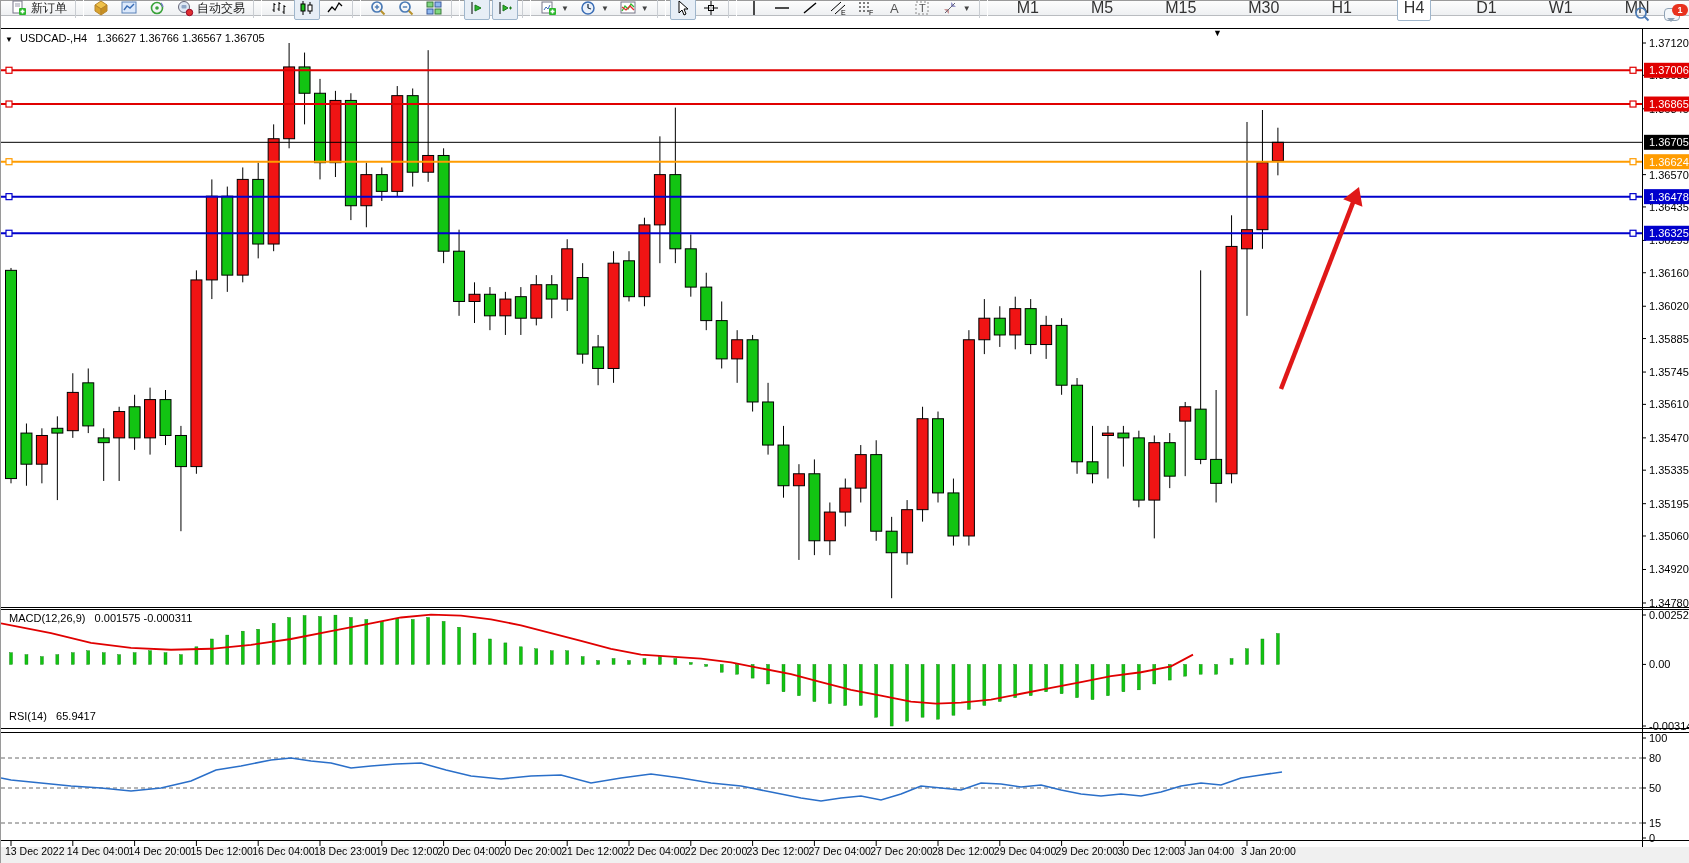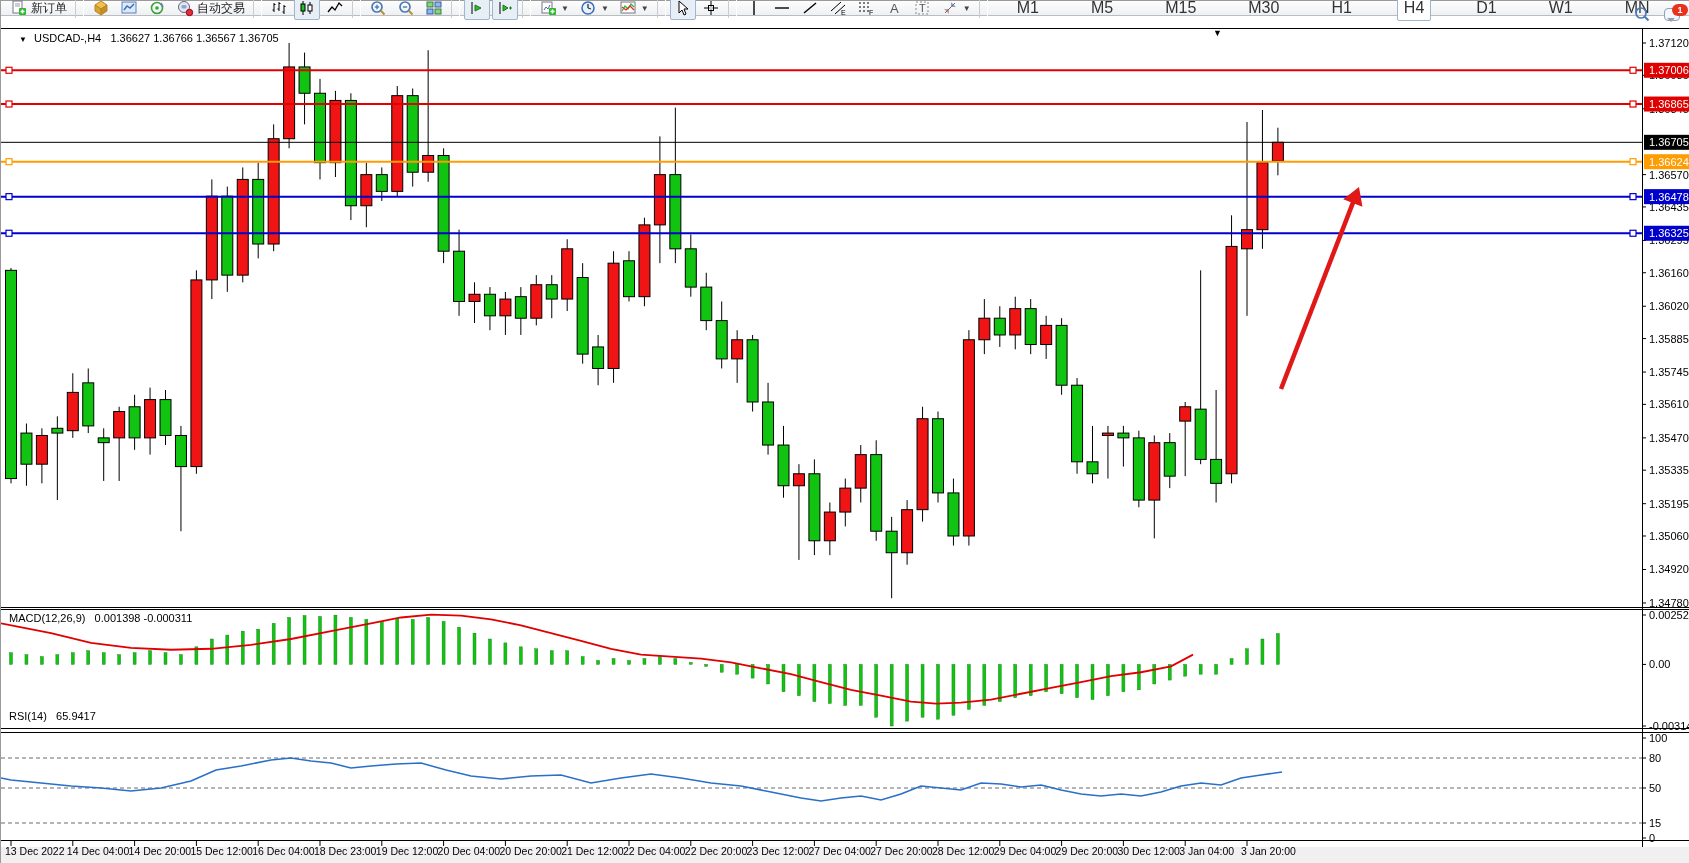--- a/index.html
+++ b/index.html
@@ -13,21 +13,21 @@
   .tb-btn .dd{font-size:8px;color:#444;margin-left:1px;}
   .tb-sep{width:7px;height:20px;margin:0 3px;border-left:1px solid #c9cdd2;border-right:1px solid #fff;}
   .tf-btn{font-size:16px;color:#333;padding:3px 6px;margin:0 19px;border:1px solid transparent;border-radius:2px;}
   .tf-btn.active{border:1px solid #9fb6cc;background:#fff;}
   #tb-right{position:absolute;right:6px;top:0;height:26px;display:flex;align-items:center;gap:8px;}
   #chat-wrap{position:relative;width:20px;height:18px;}
   #chat-bubble{position:absolute;left:0;top:3px;width:14px;height:11px;border:1.5px solid #8fa2b5;border-radius:4px;background:#f4f7fa;}
   #chat-tail{position:absolute;left:3px;top:13px;width:0;height:0;border-left:4px solid transparent;border-right:4px solid transparent;border-top:4px solid #8fa2b5;}
   #chat-badge{position:absolute;right:-4px;top:-1px;min-width:12px;height:12px;border-radius:7px;background:#e8321e;
     color:#fff;font-size:9px;line-height:12px;text-align:center;padding:0 2px;font-weight:bold;}
-  #symbol-header{position:absolute;left:18px;top:31px;font-size:11px;color:#000;z-index:20;}
+  #symbol-header{position:absolute;left:4px;top:31px;font-size:11px;color:#000;z-index:20;}
   #symbol-header .tri{font-size:8px;margin-right:4px;}
   #scroll-marker{position:absolute;left:1212px;top:27px;font-size:9px;color:#000;z-index:20;}
   #macd-label{position:absolute;left:8px;top:611px;font-size:11px;color:#000;z-index:20;}
   #rsi-label{position:absolute;left:8px;top:709px;font-size:11px;color:#000;z-index:20;}
   svg text{font-family:"Liberation Sans",sans-serif;}
 </style>
 </head>
 <body>
 
 <div id="app">
@@ -658,21 +658,21 @@
     <span>USDCAD-,H4</span>
     <span>&nbsp;</span>
     <span>1.36627 1.36766 1.36567 1.36705</span>
   </div>
 
   <div id="scroll-marker">▼</div>
 
   <div id="macd-label">
     <span>MACD(12,26,9)</span>
     <span>&nbsp;</span>
-    <span>0.001398 -0.000311</span>
+    <span>0.001575 -0.000311</span>
   </div>
 
   <div id="rsi-label">
     <span>RSI(14)</span>
     <span>&nbsp;</span>
     <span>65.9417</span>
   </div>
 </div>
 
 </body></html>

